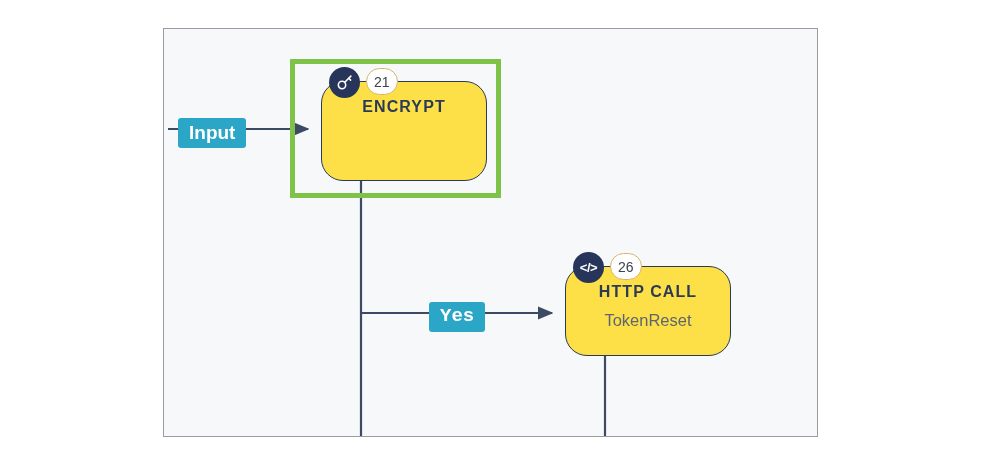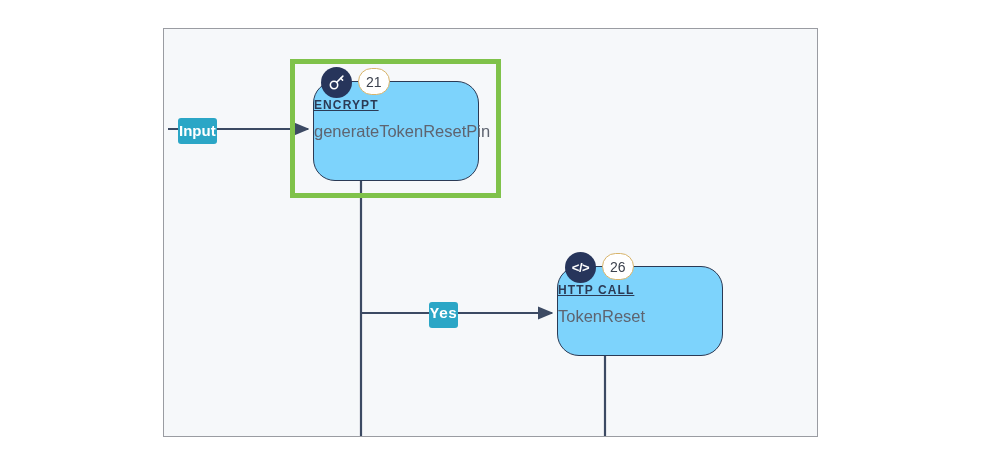--- a/index.html
+++ b/index.html
@@ -46,39 +46,39 @@
     box-sizing: border-box;
     border: 5px solid #7fc24a;
     background: transparent;
     pointer-events: none;
   }
 
   
   .node {
     position: absolute;
     box-sizing: border-box;
-    background: #7dd3fc;
+    background: #fde047;
     border: 1.5px solid #2b3a55;
     border-radius: 22px;
     display: flex;
     flex-direction: column;
-    align-items: flex-start;
+    align-items: center;
     justify-content: flex-start;
     padding-top: 17px;
+    margin-left: 8px;
   }
   .node-kind {
-    font-size: 12px;
+    font-size: 16px;
     font-weight: bold;
     letter-spacing: 1.1px;
     color: #2b3a55;
     text-transform: uppercase;
     line-height: 1;
     margin-bottom: 11px;
     white-space: nowrap;
-    text-decoration: underline;
   }
   .node-title {
     font-size: 16.5px;
     color: #5e6470;
     line-height: 1.1;
     white-space: nowrap;
   }
 
   
   .node-icon {
@@ -120,23 +120,23 @@
     justify-content: center;
     font-size: 14px;
     color: #3c424e;
   }
 
   
   .edge-label {
     position: absolute;
     background: #2ba6c6;
     color: #ffffff;
-    font-size: 15px;
+    font-size: 19px;
     font-weight: bold;
-    padding: 5px 1px 6px;
+    padding: 5px 11px 6px;
     border-radius: 3px;
     line-height: 1;
     white-space: nowrap;
   }
 </style>
 </head>
 <body>
 
 <div id="flow-canvas">
 
@@ -161,21 +161,20 @@
   <div class="node" style="left:149px; top:52px; width:166px; height:100px;">
     <div class="node-icon">
       <svg width="17" height="17" viewBox="0 0 24 24" fill="none" stroke="#ffffff" stroke-width="2.2" stroke-linecap="round">
         <circle cx="8.5" cy="15.5" r="5.2" fill="none"></circle>
         <line x1="12.3" y1="11.7" x2="21" y2="3"></line>
         <line x1="18" y1="6" x2="20.6" y2="8.6"></line>
       </svg>
     </div>
     <div class="node-number">21</div>
     <div class="node-kind">ENCRYPT</div>
-    <div class="node-title">generateTokenResetPin</div>
   </div>
 
   <div class="node" style="left:393px; top:237px; width:166px; height:90px;">
     <div class="node-icon">
       <span class="code-glyph">&lt;/&gt;</span>
     </div>
     <div class="node-number">26</div>
     <div class="node-kind">HTTP CALL</div>
     <div class="node-title">TokenReset</div>
   </div>

